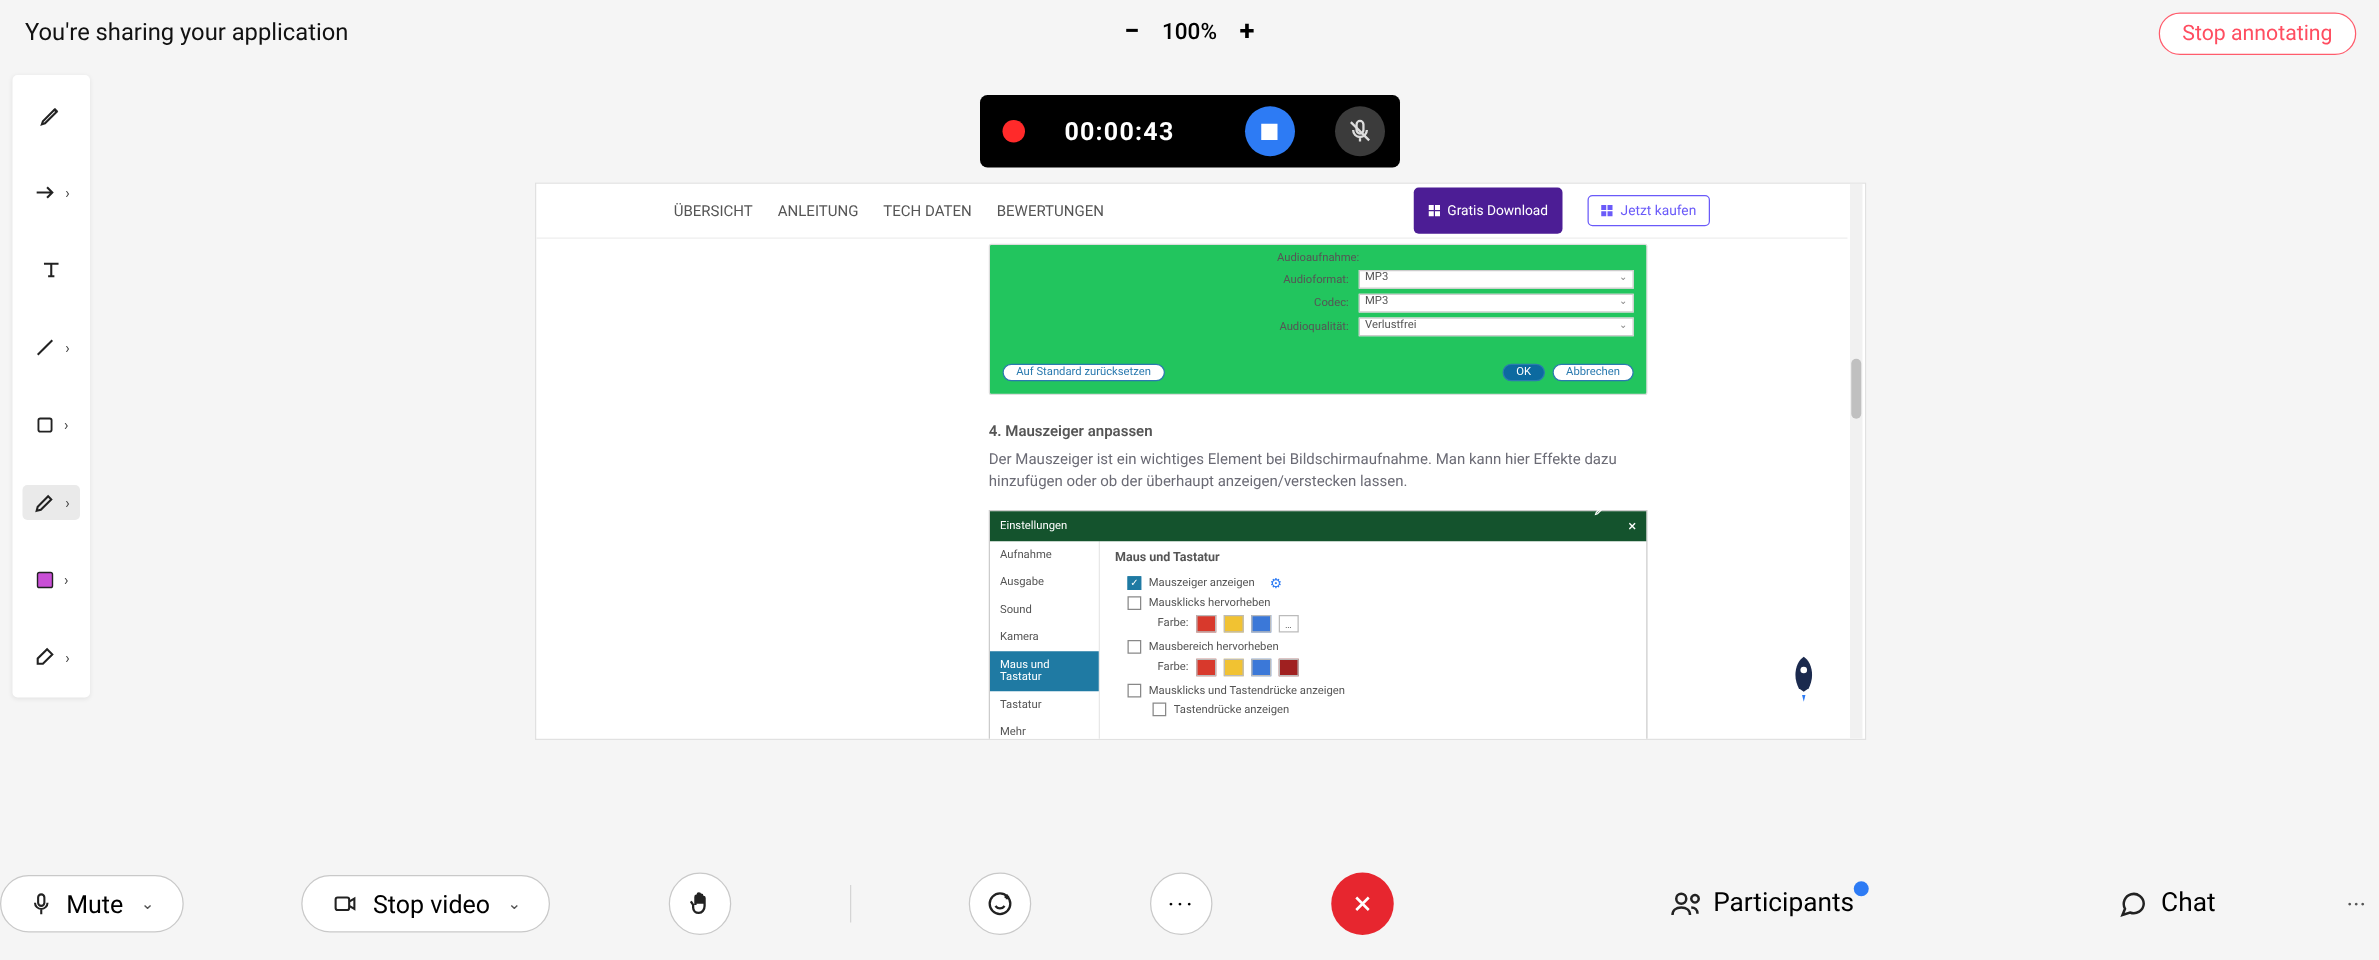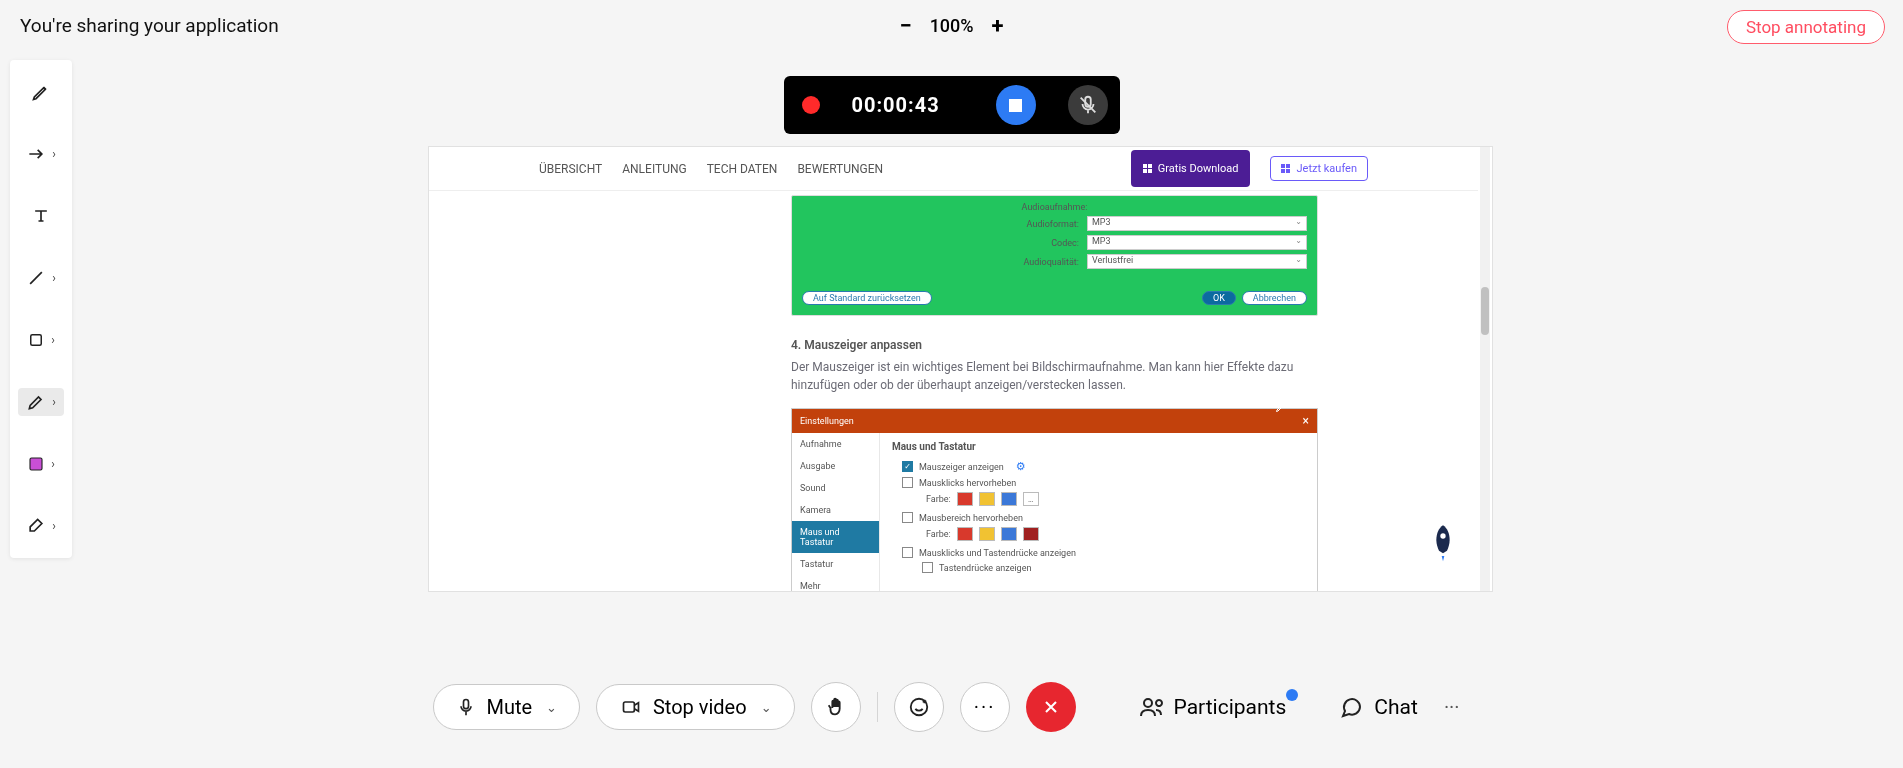--- a/index.html
+++ b/index.html
@@ -54,41 +54,41 @@
   .pill-btn { border: 1px solid #2a7aaf; color: #2a7aaf; background: #fff; border-radius: 10px; padding: 1px 10px; font-size: 9px; cursor: pointer; }
   .pill-btn.primary { background: #0c6aa0; color: #fff; }
   .right-btns { display: flex; gap: 6px; }
 
   
   .para { margin: 20px 160px 10px 362px; font-size: 12px; color: #6b6b75; line-height: 1.5; }
   .para b { color: #555; font-weight: 600; display: block; margin-bottom: 4px; }
 
   
   .settings2 { margin: 14px 160px 0 362px; border: 1px solid #ccc; background: #fff; font-size: 9px; }
-  .s2-title { background: #c2410c; color: #fff; padding: 5px 8px; display: flex; justify-content: space-between; align-items: center; position: relative; }
+  .s2-title { background: #14532d; color: #fff; padding: 5px 8px; display: flex; justify-content: space-between; align-items: center; position: relative; }
   .s2-close { cursor: pointer; font-size: 12px; }
   .s2-body { display: flex; }
   .s2-side { width: 88px; border-right: 1px solid #e8e8e8; }
   .s2-side div { padding: 6px 8px; color: #555; cursor: pointer; }
   .s2-side div.sel { background: #1f7aa3; color: #fff; }
   .s2-main { flex: 1; padding: 8px 12px; color: #555; }
   .s2-h { font-weight: 700; margin-bottom: 8px; font-size: 10px; }
   .chk-row { display: flex; align-items: center; gap: 6px; margin: 4px 0 4px 10px; }
   .chk { width: 11px; height: 11px; border: 1px solid #888; display: inline-flex; align-items: center; justify-content: center; font-size: 8px; color: #1f7aa3; }
   .chk.on { background: #1f7aa3; color: #fff; border-color: #1f7aa3; }
   .color-row { display: flex; align-items: center; gap: 6px; margin: 4px 0 6px 34px; }
   .swatch { width: 16px; height: 14px; border: 1px solid #bbb; }
   .swatch.more { display: flex; align-items: center; justify-content: center; font-size: 8px; }
   .gear-ico { color: #2d7bf4; font-size: 11px; margin-left: 6px; }
 
   
   .rocket { position: absolute; left: 1427px; top: 524px; width: 40px; text-align: center; cursor: pointer; }
 
   
-  .bottombar { position: absolute; left: 0; right: 0; bottom: 32px; height: 58px; display: flex; align-items: center; justify-content: center; gap: 16px; }
+  .bottombar { position: absolute; left: 0; right: 0; bottom: 16px; height: 58px; display: flex; align-items: center; justify-content: space-between; gap: 16px; }
   .ctrl { display: flex; align-items: center; gap: 10px; border: 1.5px solid #c9c9c9; border-radius: 30px; padding: 10px 22px; background: #fff; font-size: 20px; cursor: pointer; }
   .ctrl .dd { font-size: 13px; color: #555; margin-left: 4px; }
   .round { width: 50px; height: 50px; border-radius: 50%; border: 1.5px solid #c9c9c9; background: #fff; display: flex; align-items: center; justify-content: center; cursor: pointer; }
   .round.red { background: #e7262f; border: none; }
   .sep { width: 1px; height: 30px; background: #d5d5d5; }
   .link-ctrl { display: flex; align-items: center; gap: 10px; font-size: 21px; cursor: pointer; position: relative; }
   .notif-dot { position: absolute; top: -6px; right: -12px; width: 12px; height: 12px; border-radius: 50%; background: #2d7bf4; }
   .more-dots { font-size: 20px; color: #555; cursor: pointer; padding: 0 10px; }
 
   svg { display: block; }

